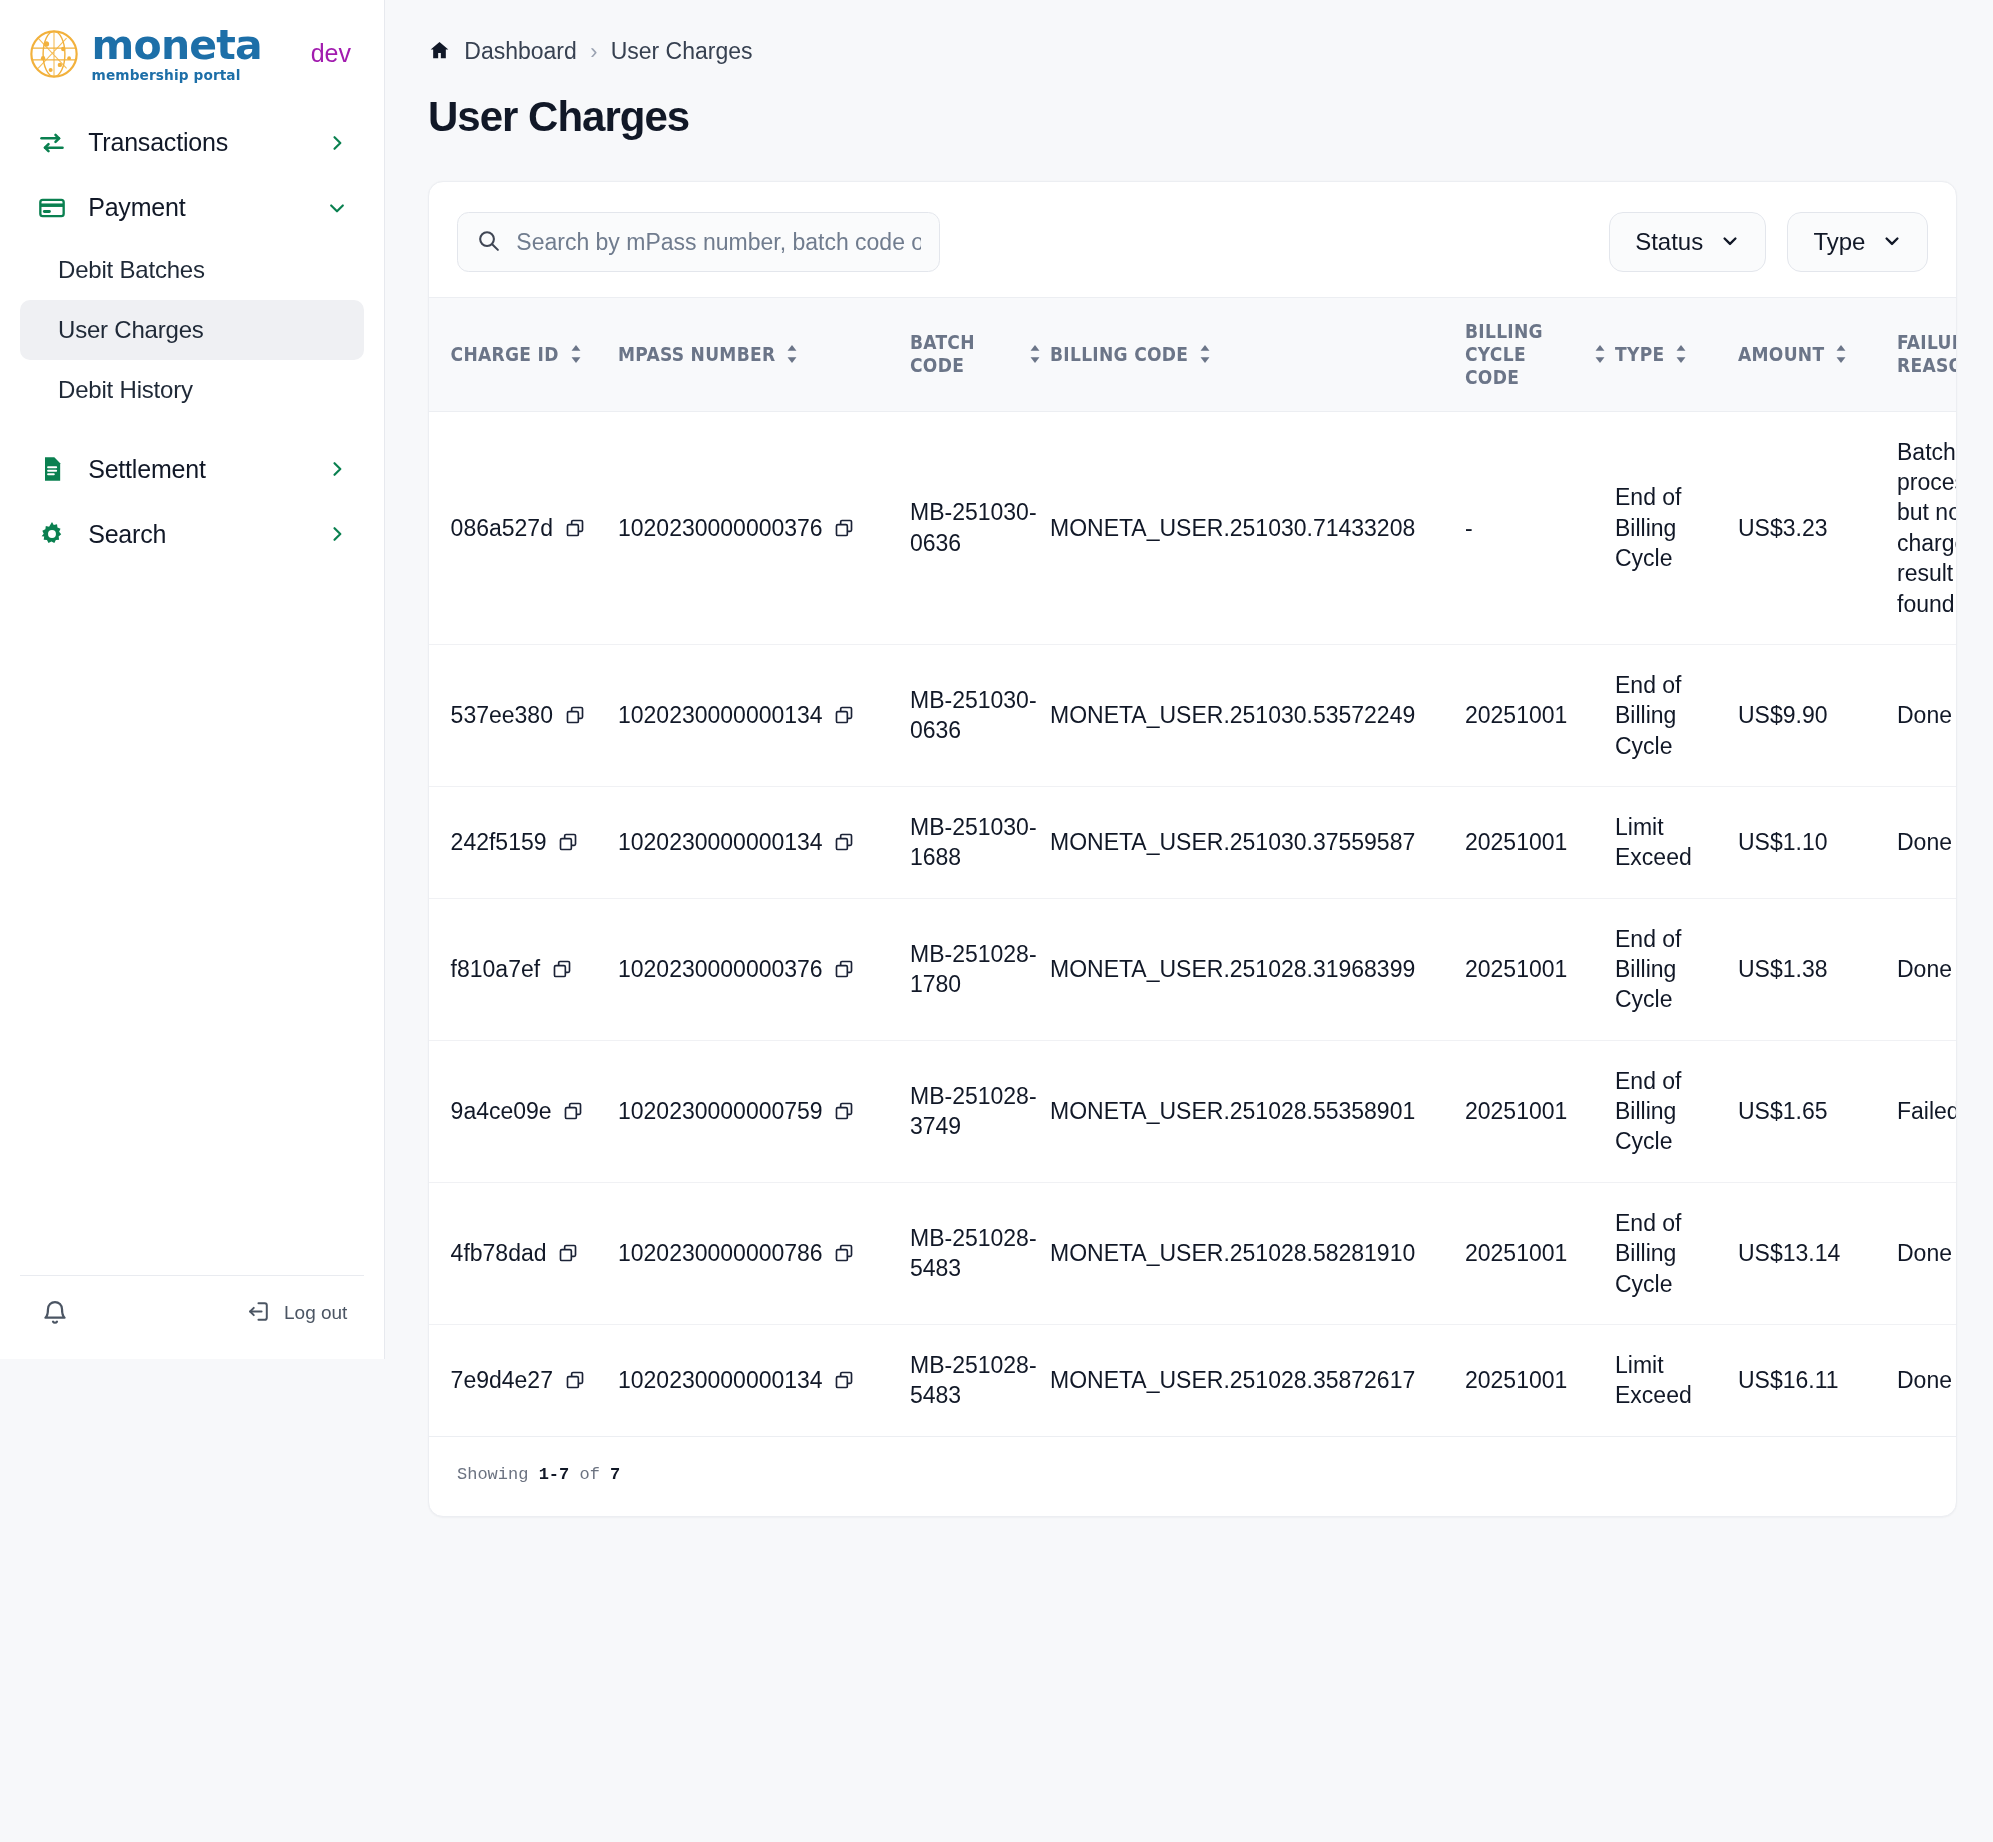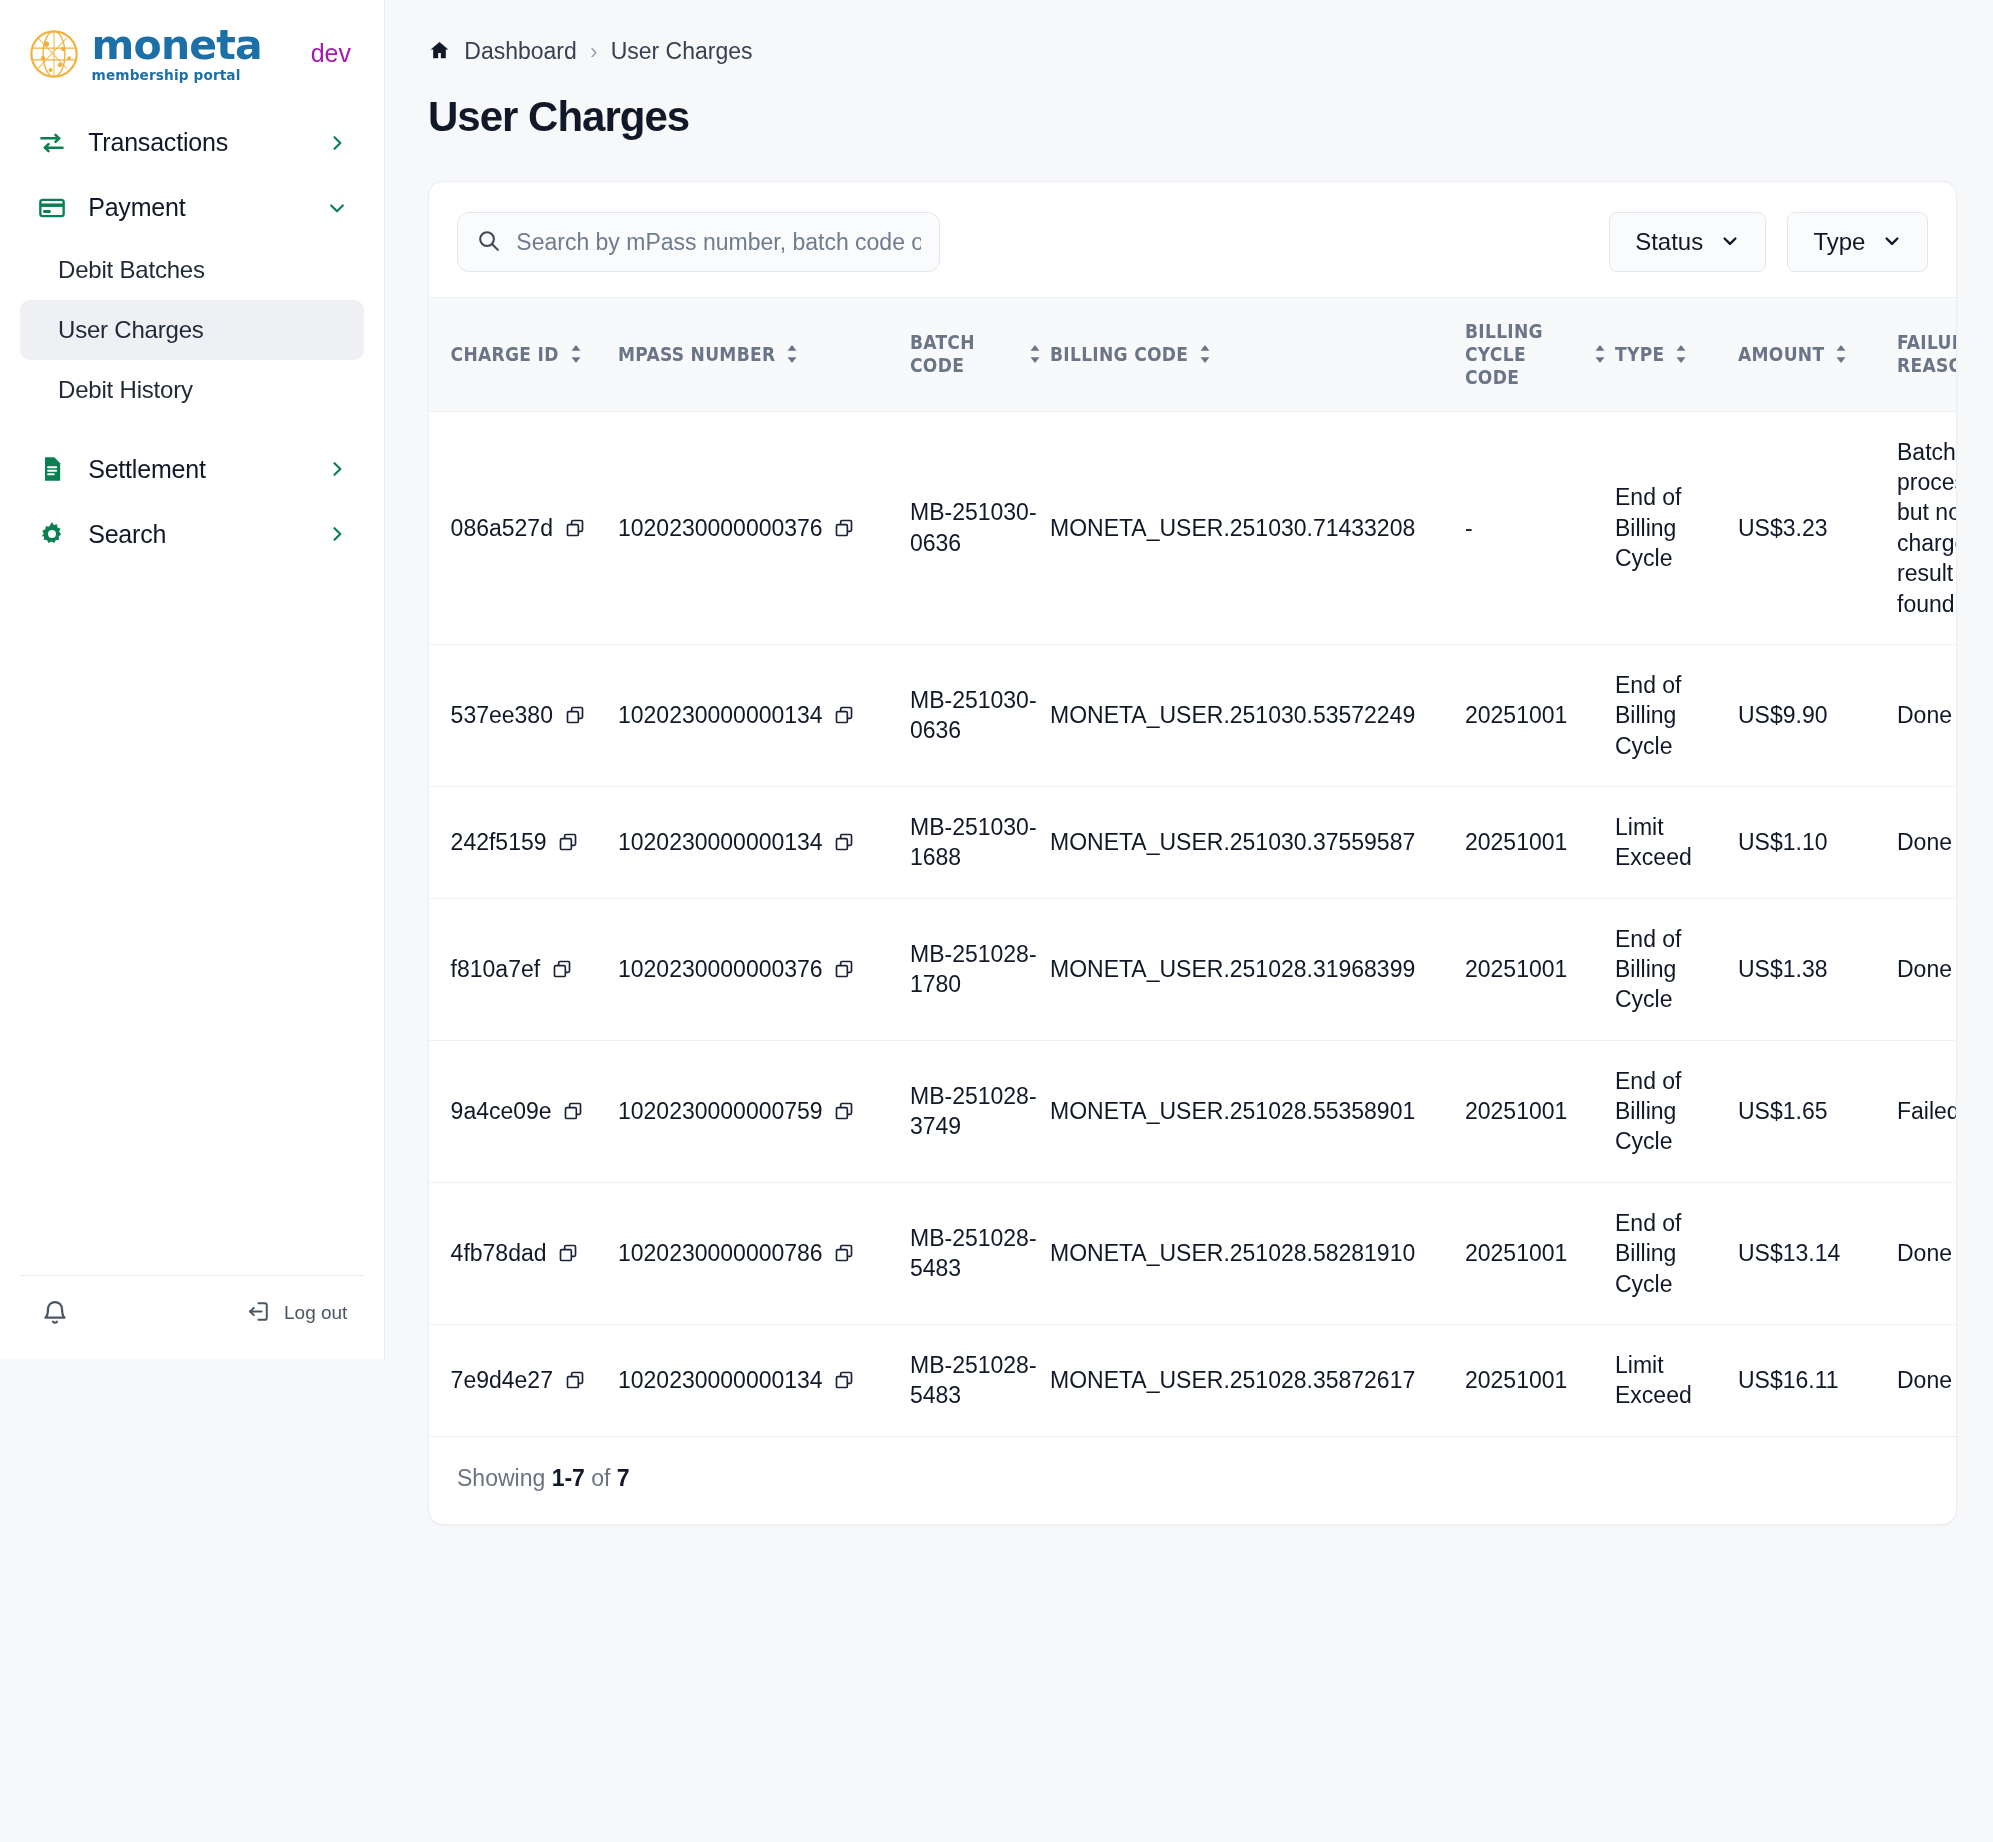--- a/index.html
+++ b/index.html
@@ -148,21 +148,21 @@
     font-size: 23px;
     color: #111827;
     width: 100%;
     font-family: "Liberation Sans", sans-serif;
   }
   .search-input::placeholder { color: #707c8e; }
   .toolbar-right { margin-left: auto; display: flex; gap: 21.6px; }
   .filter-btn {
     height: 60px;
     border: 1.7px solid #e3e6ec;
-    border-radius: 8px;
+    border-radius: 14px;
     background: #fafbfc;
     display: flex;
     align-items: center;
     gap: 16.6px;
     padding: 0 25px;
     cursor: pointer;
   }
   .filter-label { font-size: 24px; color: #111827; }
 
   table { width: 100%; border-collapse: collapse; table-layout: fixed; }
@@ -202,22 +202,23 @@
   .col-mpass   { width: 292px; }
   .col-batch   { width: 140px; }
   .col-billing { width: 415px; }
   .col-cycle   { width: 150px; }
   .col-type    { width: 123px; }
   .col-amount  { width: 159px; }
   .col-reason  { width: 100px; }
 
   .card-footer {
     padding: 28px 28px 32px 28px;
-    font-size: 23px;
+    font-size: 17px;
     color: #6b7280;
+    font-family: Liberation Mono, monospace;
   }
   .card-footer b { color: #111827; font-weight: 700; }
 </style>
 </head>
 <body>
 
 <div class="app">
 
   <aside class="sidebar">
 

